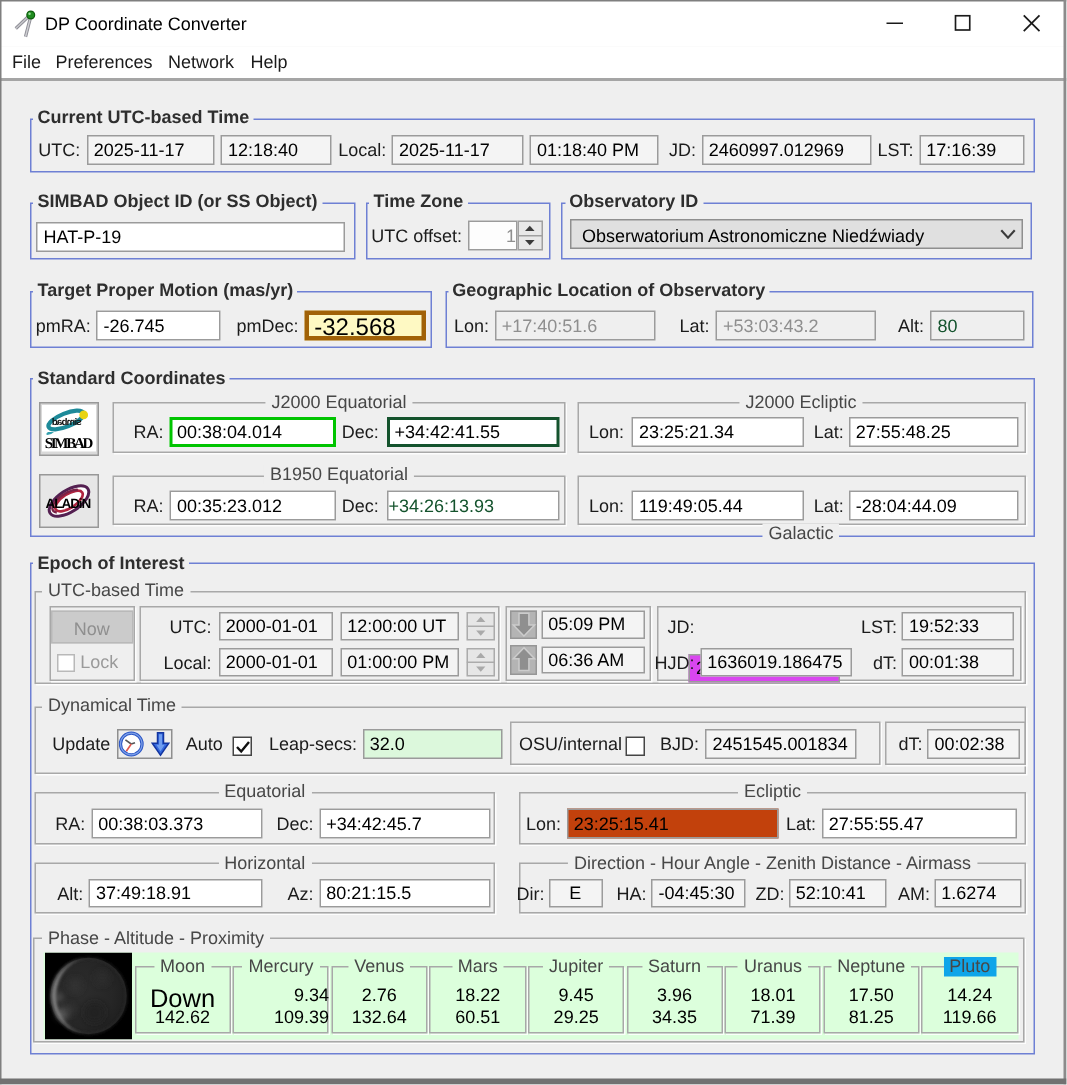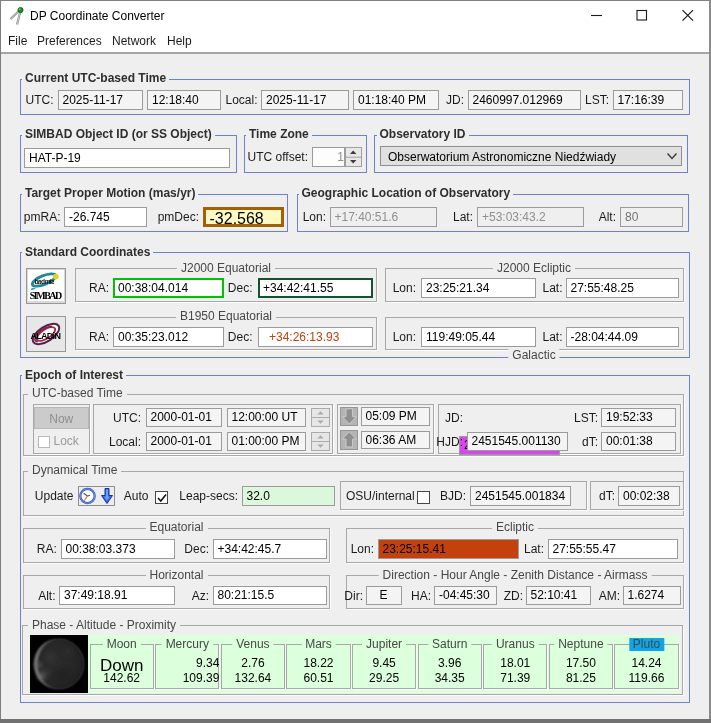--- a/index.html
+++ b/index.html
@@ -74,21 +74,21 @@
 <div class="fd" style="left:64px;top:207px;width:83px;height:20px;line-height:18px;background:#fff;color:#000;border:1px solid #9b9b9b;padding-left:4px;font-size:12px;">-26.745</div>
 <div class="lb" style="right:512px;top:207px;height:20px;line-height:20px;color:#1b1b1b;">pmDec:</div>
 <div class="fd" style="left:202.5px;top:207px;width:81.0px;height:20px;line-height:18px;background:#fef9c3;color:#000;border:3px solid #a16207;padding-left:4px;font-size:16px;">-32.568</div>
 <div class="gb" style="left:296.5px;top:193.5px;width:392.0px;height:38.0px;"></div>
 <div class="gt" style="left:298.5px;top:186px;background:#efefef;">Geographic Location of Observatory</div>
 <div class="lb" style="right:385px;top:207px;height:20px;line-height:20px;color:#1b1b1b;">Lon:</div>
 <div class="fd" style="left:329.5px;top:207px;width:107.0px;height:20px;line-height:18px;background:#efefef;color:#8f8f8f;border:1px solid #9b9b9b;padding-left:4px;font-size:12px;">+17:40:51.6</div>
 <div class="lb" style="right:238px;top:207px;height:20px;line-height:20px;color:#1b1b1b;">Lat:</div>
 <div class="fd" style="left:477px;top:207px;width:107px;height:20px;line-height:18px;background:#efefef;color:#8f8f8f;border:1px solid #9b9b9b;padding-left:4px;font-size:12px;">+53:03:43.2</div>
 <div class="lb" style="right:95px;top:207px;height:20px;line-height:20px;color:#1b1b1b;">Alt:</div>
-<div class="fd" style="left:620px;top:207px;width:62.5px;height:20px;line-height:18px;background:#efefef;color:#737373;border:1px solid #9b9b9b;padding-left:4px;font-size:12px;">80</div>
+<div class="fd" style="left:620px;top:207px;width:62.5px;height:20px;line-height:18px;background:#efefef;color:#14532d;border:1px solid #9b9b9b;padding-left:4px;font-size:12px;">80</div>
 <div class="gb" style="left:20px;top:251.5px;width:670px;height:106.5px;"></div>
 <div class="gt" style="left:22px;top:244.5px;background:#efefef;">Standard Coordinates</div>
 <div style="position:absolute;left:25.5px;top:267.5px;width:40.5px;height:36px;background:#d9d9d9;border:1px solid #989898;"></div>
 <div style="position:absolute;left:28px;top:270px;width:35.5px;height:31px;background:#fff;"></div>
 <svg style="position:absolute;left:28px;top:270px;" width="36" height="31" viewBox="0 0 36 31">
 <g transform="rotate(-22 16 10)">
 <ellipse cx="16" cy="10" rx="12.5" ry="4.4" fill="none" stroke="#1d8a99" stroke-width="2.8"></ellipse>
 </g>
 <path d="M4 18 Q 2 19.5 3.5 20 Q 6 20 8 18 Z" fill="#35a0ae"></path>
 <circle cx="27.8" cy="6.6" r="2.9" fill="#e8d412"></circle>
@@ -114,21 +114,21 @@
 <div class="et" style="left:534px;top:261.5px;background:#efefef;transform:translateX(-50%);">J2000 Ecliptic</div>
 <div class="lb" style="right:295px;top:278px;height:20px;line-height:20px;color:#1b1b1b;">Lon:</div>
 <div class="fd" style="left:421px;top:278px;width:114.5px;height:20px;line-height:18px;background:#fff;color:#000;border:1px solid #9b9b9b;padding-left:4px;font-size:12px;">23:25:21.34</div>
 <div class="lb" style="right:148.5px;top:278px;height:20px;line-height:20px;color:#1b1b1b;">Lat:</div>
 <div class="fd" style="left:565.5px;top:278px;width:113.5px;height:20px;line-height:18px;background:#fff;color:#000;border:1px solid #9b9b9b;padding-left:4px;font-size:12px;">27:55:48.25</div>
 <div class="eb" style="left:74.7px;top:316.5px;width:302.1px;height:33.5px;"></div>
 <div class="et" style="left:226px;top:310px;background:#efefef;transform:translateX(-50%);">B1950 Equatorial</div>
 <div class="lb" style="right:602px;top:326.5px;height:20px;line-height:20px;color:#1b1b1b;">RA:</div>
 <div class="fd" style="left:113px;top:326.5px;width:111px;height:20.0px;line-height:18.0px;background:#fff;color:#000;border:1px solid #9b9b9b;padding-left:4px;font-size:12px;">00:35:23.012</div>
 <div class="lb" style="right:458.5px;top:326.5px;height:20px;line-height:20px;color:#1b1b1b;">Dec:</div>
-<div class="fd" style="left:258px;top:326.5px;width:115px;height:20.0px;line-height:18.0px;background:#fff;color:#c2410c;border:1px solid #9b9b9b;padding-left:10px;font-size:12px;">+34:26:13.93</div>
+<div class="fd" style="left:258px;top:326.5px;width:115px;height:20.0px;line-height:18.0px;background:#fff;color:#14532d;border:1px solid #9b9b9b;padding-left:0;font-size:12px;">+34:26:13.93</div>
 <div class="eb" style="left:384.8px;top:316.5px;width:299.09999999999997px;height:33.5px;"></div>
 <div class="et" style="left:534px;top:310px;background:#efefef;transform:translateX(-50%);margin-top:39px;">Galactic</div>
 <div class="lb" style="right:295px;top:326.5px;height:20px;line-height:20px;color:#1b1b1b;">Lon:</div>
 <div class="fd" style="left:421px;top:326.5px;width:114.5px;height:20.0px;line-height:18.0px;background:#fff;color:#000;border:1px solid #9b9b9b;padding-left:4px;font-size:12px;">119:49:05.44</div>
 <div class="lb" style="right:148.5px;top:326.5px;height:20px;line-height:20px;color:#1b1b1b;">Lat:</div>
 <div class="fd" style="left:565.5px;top:326.5px;width:113.5px;height:20.0px;line-height:18.0px;background:#fff;color:#000;border:1px solid #9b9b9b;padding-left:4px;font-size:12px;">-28:04:44.09</div>
 <div class="gb" style="left:20px;top:375px;width:670px;height:327.5px;"></div>
 <div class="gt" style="left:22px;top:368px;background:#efefef;">Epoch of Interest</div>
 <div class="eb" style="left:22.5px;top:393.5px;width:661.5px;height:62.5px;"></div>
 <div class="et" style="left:28px;top:386.5px;background:#efefef;">UTC-based Time</div>
@@ -165,21 +165,21 @@
 <div style="position:absolute;left:339.5px;top:430px;width:18.5px;height:19.5px;background:#b4b4b4;border:1px solid #969696;"></div>
 <svg style="position:absolute;left:339.5px;top:430px;" width="19" height="19" viewBox="0 0 19 19">
 <polygon points="9.3,1.8 2.2,9.1 6,9.1 6,17 12.6,17 12.6,9.1 16.4,9.1" fill="#8f8f8f" stroke="#cccccc" stroke-width="1"></polygon>
 </svg>
 <div class="fd" style="left:360.5px;top:430.5px;width:69.0px;height:18.5px;line-height:16.5px;background:#f4f4f4;color:#000;border:1px solid #9b9b9b;padding-left:4px;font-size:12px;">06:36 AM</div>
 <div class="lb" style="right:248px;top:407.5px;height:20px;line-height:20px;color:#1b1b1b;">JD:</div>
 <div class="fd" style="left:459px;top:407.5px;width:101.0px;height:19.0px;line-height:17.0px;background:#d946ef;color:#000;border:1px solid #9b9b9b;padding-left:4px;font-size:12px;margin-top:28px;">2451545.000000</div>
 <div class="lb" style="right:113px;top:407.5px;height:20px;line-height:20px;color:#1b1b1b;">LST:</div>
 <div class="fd" style="left:601px;top:407.5px;width:75px;height:19.0px;line-height:17.0px;background:#f4f4f4;color:#000;border:1px solid #9b9b9b;padding-left:4px;font-size:12px;">19:52:33</div>
 <div class="lb" style="right:248px;top:431.5px;height:20px;line-height:20px;color:#1b1b1b;">HJD:</div>
-<div class="fd" style="left:466.5px;top:431.5px;width:101.0px;height:19.0px;line-height:17.0px;background:#f4f4f4;color:#000;border:1px solid #9b9b9b;padding-left:4px;font-size:12px;">2451545.001130</div>
+<div class="fd" style="left:466.5px;top:431.5px;width:101.0px;height:19.0px;line-height:17.0px;background:#f4f4f4;color:#000;border:1px solid #9b9b9b;padding-left:4px;font-size:12px;">1636019.186475</div>
 <div class="lb" style="right:113px;top:431.5px;height:20px;line-height:20px;color:#1b1b1b;">dT:</div>
 <div class="fd" style="left:601px;top:431.5px;width:75px;height:19.0px;line-height:17.0px;background:#f4f4f4;color:#000;border:1px solid #9b9b9b;padding-left:4px;font-size:12px;">00:01:38</div>
 <div class="eb" style="left:22.5px;top:470.5px;width:661.5px;height:45.0px;"></div>
 <div class="et" style="left:28px;top:463.5px;background:#efefef;">Dynamical Time</div>
 <div class="lb" style="right:637.5px;top:486px;height:20px;line-height:20px;color:#1b1b1b;">Update</div>
 <div style="position:absolute;left:77.5px;top:485.5px;width:37px;height:20.5px;background:#ededed;border:1px solid #8f8f8f;"></div>
 <svg style="position:absolute;left:79px;top:487px;" width="35" height="18" viewBox="0 0 35 18">
 <circle cx="8.5" cy="9" r="7.2" fill="#fff" stroke="#2b56c6" stroke-width="2.2"></circle>
 <circle cx="8.5" cy="9" r="7.2" fill="none" stroke="#7da0e8" stroke-width="0.8"></circle>
 <line x1="8.5" y1="9" x2="4.6" y2="6.2" stroke="#555" stroke-width="1.1"></line>

